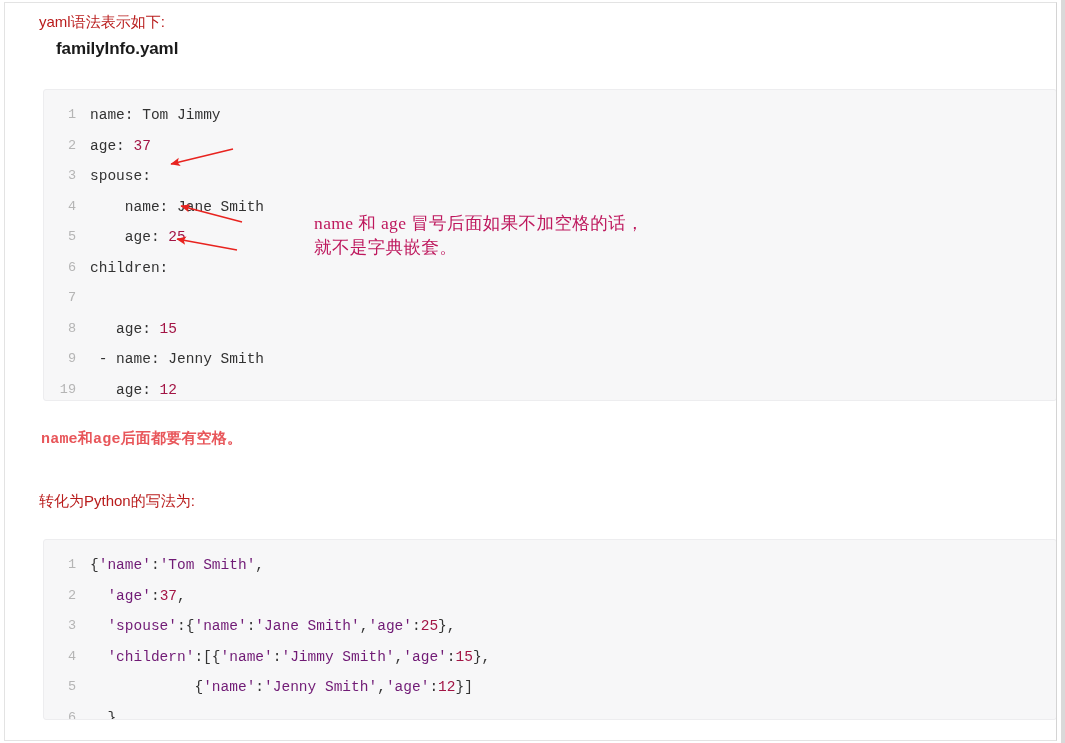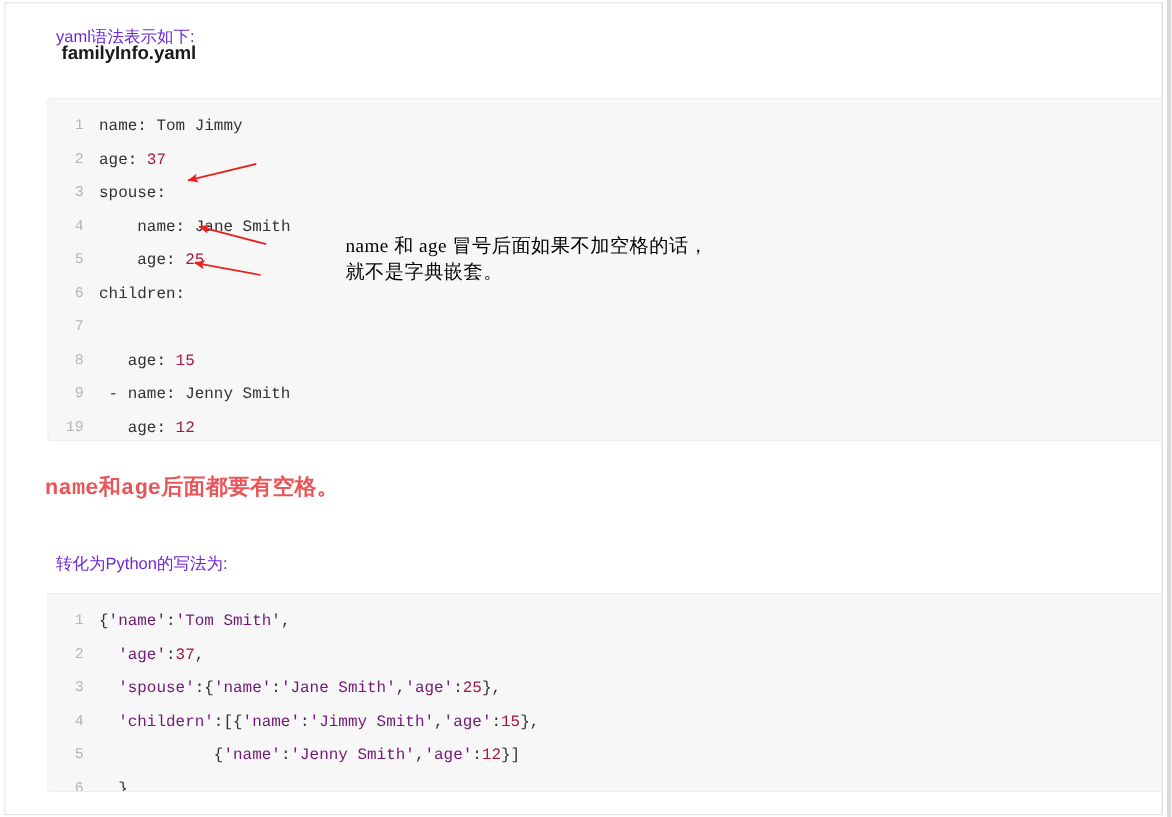--- a/index.html
+++ b/index.html
@@ -39,42 +39,42 @@
 
   .content {
     position: absolute;
     left: 34px;
     top: 0;
     width: 1018px;
   }
 
   .para {
     font-size: 15px;
-    color: #6d28d9;
+    color: #b91c1c;
     line-height: 1.6;
-    margin: 12px;
+    margin: 0;
   }
 
   .p-intro { position: absolute; left: 0px; top: 7px; }
   .file-title {
     position: absolute;
     left: 17px;
     top: 36px;
     font-size: 17px;
     font-weight: bold;
     color: #1a1a1a;
     letter-spacing: -0.1px;
   }
   .p-python { position: absolute; left: 0px; top: 486px; }
 
   .note-red {
     position: absolute;
     left: 2px;
     top: 426px;
-    font-size: 20px;
+    font-size: 15px;
     font-weight: bold;
     color: #e8565a;
     letter-spacing: 0.2px;
   }
   .note-red .mono-red {
     font-family: "Liberation Mono", monospace;
     font-weight: bold;
   }
 
   
@@ -124,21 +124,21 @@
   .t-plain { color: #333333; }
 
   
   .annotation {
     position: absolute;
     left: 309px;
     top: 209px;
     font-family: "Liberation Serif", serif;
     font-size: 17.5px;
     line-height: 1.35;
-    color: #000000;
+    color: #be185d;
     white-space: pre-line;
     letter-spacing: 0.4px;
   }
   .arrow-layer {
     position: absolute;
     left: 0; top: 0;
     width: 1065px; height: 743px;
     pointer-events: none;
   }
 </style>

